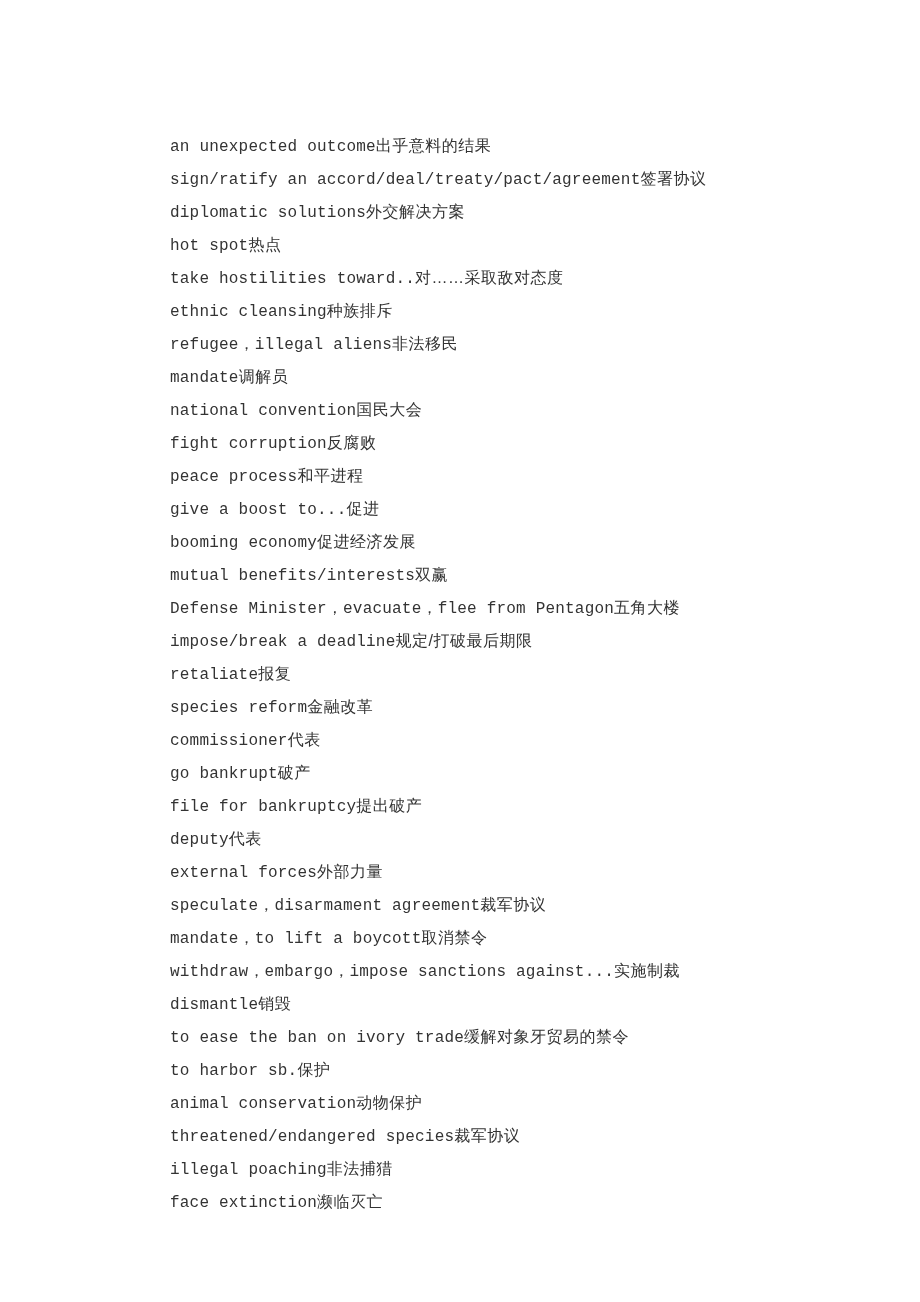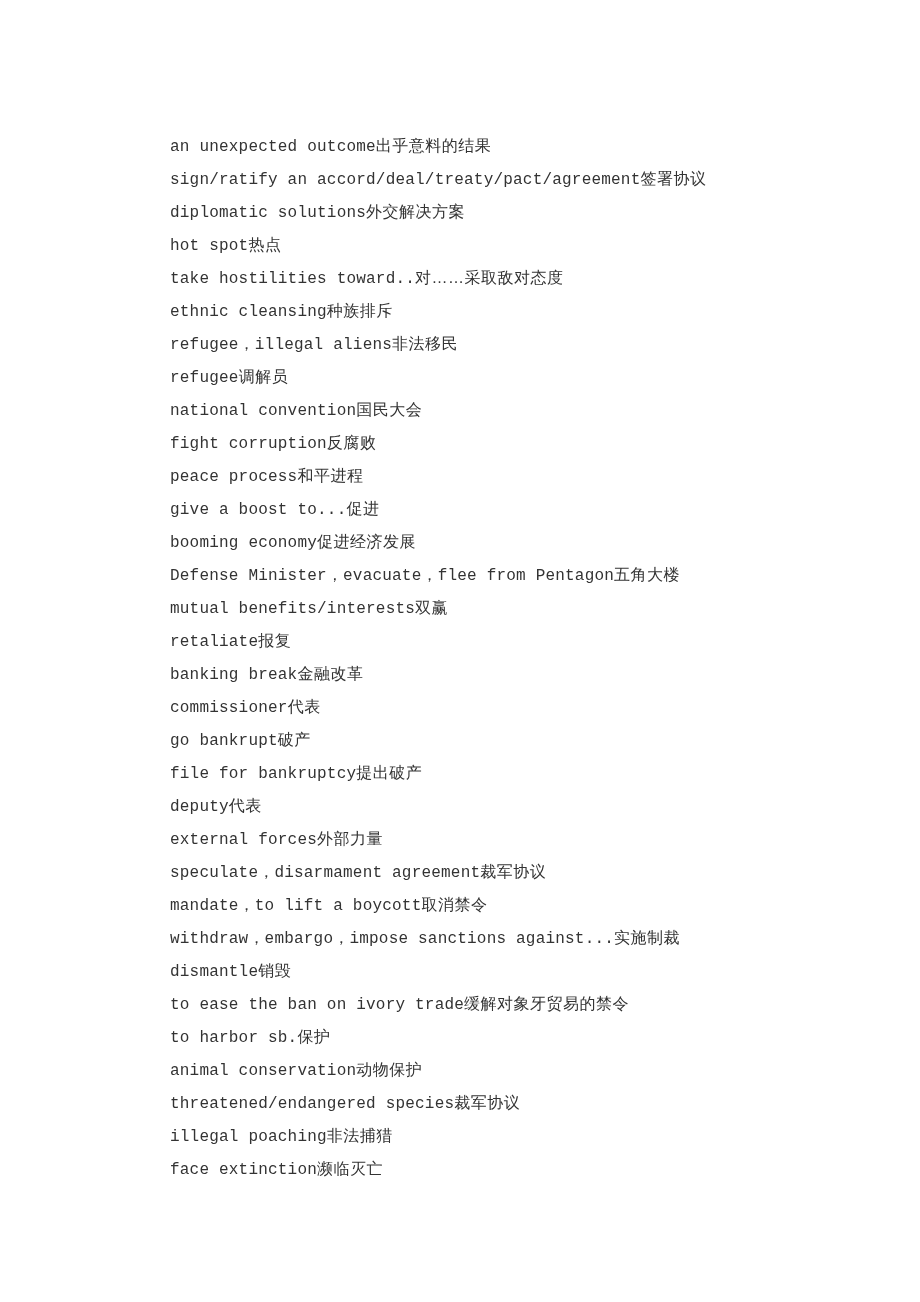--- a/index.html
+++ b/index.html
@@ -35,30 +35,31 @@
 
 <div class="page">
   <div id="vocab-list">
       <div class="entry"><span class="english">an unexpected outcome</span><span class="chinese">出乎意料的结果</span></div>
       <div class="entry"><span class="english">sign/ratify an accord/deal/treaty/pact/agreement</span><span class="chinese">签署协议</span></div>
       <div class="entry"><span class="english">diplomatic solutions</span><span class="chinese">外交解决方案</span></div>
       <div class="entry"><span class="english">hot spot</span><span class="chinese">热点</span></div>
       <div class="entry"><span class="english">take hostilities toward..</span><span class="chinese">对……采取敌对态度</span></div>
       <div class="entry"><span class="english">ethnic cleansing</span><span class="chinese">种族排斥</span></div>
       <div class="entry"><span class="english">refugee，illegal aliens</span><span class="chinese">非法移民</span></div>
-      <div class="entry"><span class="english">refugee</span><span class="chinese">调解员</span></div>
+      <div class="entry"><span class="english">mandate</span><span class="chinese">调解员</span></div>
       <div class="entry"><span class="english">national convention</span><span class="chinese">国民大会</span></div>
       <div class="entry"><span class="english">fight corruption</span><span class="chinese">反腐败</span></div>
       <div class="entry"><span class="english">peace process</span><span class="chinese">和平进程</span></div>
       <div class="entry"><span class="english">give a boost to...</span><span class="chinese">促进</span></div>
       <div class="entry"><span class="english">booming economy</span><span class="chinese">促进经济发展</span></div>
+      <div class="entry"><span class="english">mutual benefits/interests</span><span class="chinese">双赢</span></div>
       <div class="entry"><span class="english">Defense Minister，evacuate，flee from Pentagon</span><span class="chinese">五角大楼</span></div>
-      <div class="entry"><span class="english">mutual benefits/interests</span><span class="chinese">双赢</span></div>
+      <div class="entry"><span class="english">impose/break a deadline</span><span class="chinese">规定/打破最后期限</span></div>
       <div class="entry"><span class="english">retaliate</span><span class="chinese">报复</span></div>
-      <div class="entry"><span class="english">banking break</span><span class="chinese">金融改革</span></div>
+      <div class="entry"><span class="english">species reform</span><span class="chinese">金融改革</span></div>
       <div class="entry"><span class="english">commissioner</span><span class="chinese">代表</span></div>
       <div class="entry"><span class="english">go bankrupt</span><span class="chinese">破产</span></div>
       <div class="entry"><span class="english">file for bankruptcy</span><span class="chinese">提出破产</span></div>
       <div class="entry"><span class="english">deputy</span><span class="chinese">代表</span></div>
       <div class="entry"><span class="english">external forces</span><span class="chinese">外部力量</span></div>
       <div class="entry"><span class="english">speculate，disarmament agreement</span><span class="chinese">裁军协议</span></div>
       <div class="entry"><span class="english">mandate，to lift a boycott</span><span class="chinese">取消禁令</span></div>
       <div class="entry"><span class="english">withdraw，embargo，impose sanctions against...</span><span class="chinese">实施制裁</span></div>
       <div class="entry"><span class="english">dismantle</span><span class="chinese">销毁</span></div>
       <div class="entry"><span class="english">to ease the ban on ivory trade</span><span class="chinese">缓解对象牙贸易的禁令</span></div>

